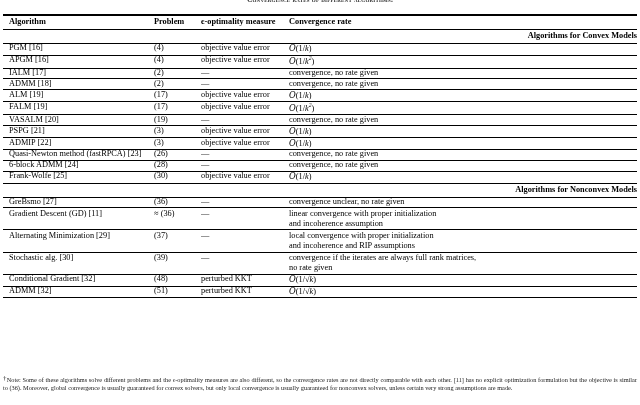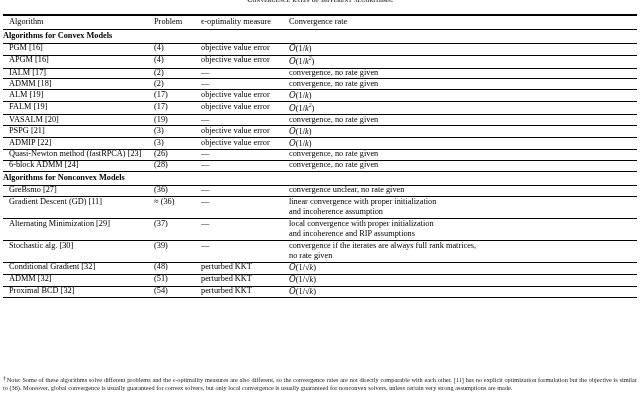--- a/index.html
+++ b/index.html
@@ -57,27 +57,27 @@
   col.c-prob  { width: 43px; }
   col.c-meas  { width: 90px; }
   col.c-rate  { width: 354px; }
 
   .c1 { padding-left: 6px !important; }
   .c2 { text-align: left !important; padding-left: 4px !important; }
   .c3 { text-align: left !important; padding-left: 8px !important; }
   .c4 { text-align: left !important; padding-left: 6px !important; }
 
   tr.hdr td {
-    font-weight: normal;
+    font-weight: bold;
     padding-top: 2.2px;
     padding-bottom: 2.4px;
   }
   tr.section td {
     font-weight: bold;
-    text-align: left;
+    text-align: right;
     padding-left: 0 !important;
     padding-top: 2px;
     padding-bottom: 2.4px;
   }
   .rule-dbl-top td {
     border-top: 2.6px double #000;
   }
   .thick td { border-top: 1.6px solid #000; }
   .thin td { border-top: 0.7px solid #000; }
   .math {
@@ -188,20 +188,26 @@
             <td class="c2">(26)</td>
             <td class="c3">—</td>
             <td class="c4">convergence, no rate given</td>
           </tr>
           <tr class="thin">
             <td class="c1">6-block ADMM [24]</td>
             <td class="c2">(28)</td>
             <td class="c3">—</td>
             <td class="c4">convergence, no rate given</td>
           </tr>
+          <tr class="thin">
+            <td class="c1">Frank-Wolfe [25]</td>
+            <td class="c2">(30)</td>
+            <td class="c3">objective value error</td>
+            <td class="c4 math"><span class="cal">O</span>(1/<span class="mi">k</span>)</td>
+          </tr>
           <tr class="section thick">
             <td colspan="4">Algorithms for Nonconvex Models</td>
           </tr>
           <tr class="thin">
             <td class="c1">GreBsmo [27]</td>
             <td class="c2">(36)</td>
             <td class="c3">—</td>
             <td class="c4">convergence unclear, no rate given</td>
           </tr>
           <tr class="thin two-line">
@@ -227,26 +233,20 @@
             <td class="c2">(48)</td>
             <td class="c3">perturbed KKT</td>
             <td class="c4 math"><span class="cal">O</span>(1/<span class="frac-sqrt">√<span class="sqrt-ovl mi">k</span></span>)</td>
           </tr>
           <tr class="thin">
             <td class="c1">ADMM [32]</td>
             <td class="c2">(51)</td>
             <td class="c3">perturbed KKT</td>
             <td class="c4 math"><span class="cal">O</span>(1/<span class="frac-sqrt">√<span class="sqrt-ovl mi">k</span></span>)</td>
           </tr>
-          <tr class="thin">
-            <td class="c1">Proximal BCD [32]</td>
-            <td class="c2">(54)</td>
-            <td class="c3">perturbed KKT</td>
-            <td class="c4 math"><span class="cal">O</span>(1/<span class="frac-sqrt">√<span class="sqrt-ovl mi">k</span></span>)</td>
-          </tr>
           <tr>
             <td colspan="4" style="border-top:1.6px solid #000;padding:0;height:0"></td>
           </tr>
         </tbody>
     </table>
   </div>
 
   <div class="footnote">
     <span class="dagger">†</span><span>Note: Some of these algorithms solve different problems and the ϵ-optimality measures are also different, so the convergence rates are not directly comparable with each other. [11] has no explicit optimization formulation but the objective is similar to (36). Moreover, global convergence is usually guaranteed for convex solvers, but only local convergence is usually guaranteed for nonconvex solvers, unless certain very strong assumptions are made.</span>
   </div>

